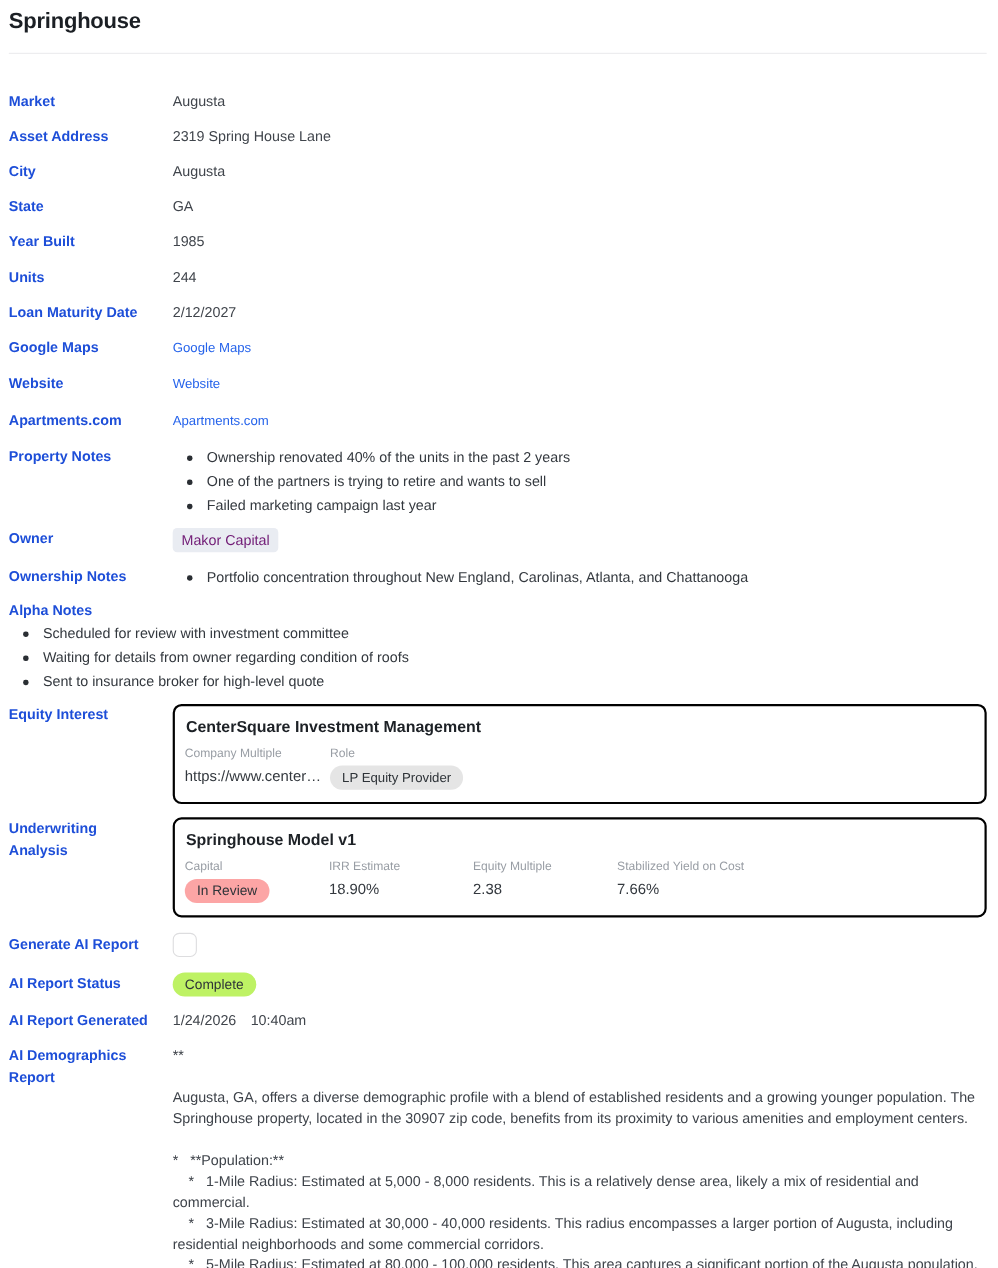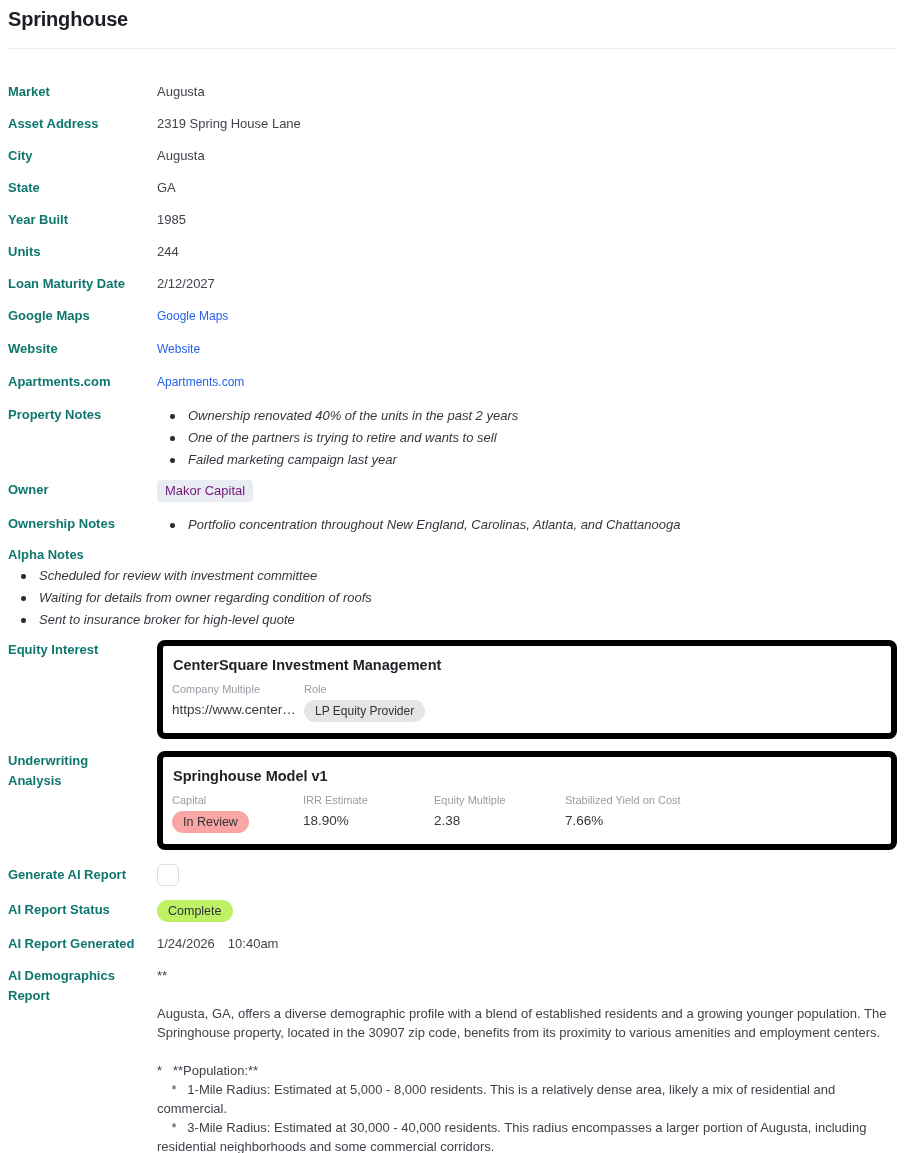--- a/index.html
+++ b/index.html
@@ -5,39 +5,39 @@
   * { margin:0; padding:0; box-sizing:border-box; }
   html,body { width:907px; height:1153px; background:#ffffff; overflow:hidden;
     font-family:"Liberation Sans","DejaVu Sans",sans-serif; }
   .page { padding:6px 10px 0 8px; }
   .title { font-size:20px; font-weight:700; color:#1b1f24; letter-spacing:-0.2px; padding-top:2px; }
   .divider { height:1px; background:#ececee; margin-top:17px; margin-bottom:33px; }
 
   .row { display:flex; align-items:flex-start; margin-bottom:12px; }
   .row.center { align-items:center; }
   .flabel { width:149px; flex-shrink:0; padding-right:16px; font-size:13px; font-weight:600;
-    color:#0f766e; line-height:20px; }
+    color:#1d4ed8; line-height:20px; }
   .fvalue { flex:1; min-width:0; font-size:13px; color:#40454c; line-height:20px; }
 
   a.link { font-size:12px; color:#2563eb; text-decoration:none; line-height:20px; display:inline-block; }
 
-  ul.bullets { list-style:none;font-style:italic; }
+  ul.bullets { list-style:none; }
   ul.bullets li { position:relative; padding-left:31px; line-height:22px; color:#33383e; }
   ul.bullets li::before { content:""; position:absolute; left:13px; top:9px; width:4.5px; height:4.5px;
     border-radius:50%; background:#2a2e33; }
 
   .tag { display:inline-block; background:#e9ecf2; color:#701a75; border-radius:4px;
     padding:2px 8px; font-size:13px; line-height:18px; }
   .pill { display:inline-block; border-radius:11px; padding:3px 11px; font-size:12.5px;
     line-height:16px; color:#2e3338; }
   .pill.purple { background:#e5e5e5; font-size:12px; }
   .pill.yellow { background:#fca5a5;text-align:center; }
   .pill.green  { background:#bef264; }
 
-  .card { border:6px solid #000000; border-radius:8px; background:#fff; padding:9px 12px 11px 9px; width:100%; }
+  .card { border:2px solid #000000; border-radius:8px; background:#fff; padding:9px 12px 11px 9px; width:100%; }
   .card-title { font-size:14.5px; font-weight:700; color:#1d2126; line-height:21px; margin-bottom:6px; padding-left:1px; }
   .card-grid { display:grid; }
   .card-grid.cols-2 { grid-template-columns:132px auto; }
   .card-grid.cols-4 { grid-template-columns:131px 131px 131px auto; }
   .card-col { min-width:0; padding-right:8px; }
   .card-col-label { font-size:11px; color:#989da4; line-height:14px; margin-bottom:4px; white-space:nowrap; }
   .card-col-value { font-size:13.5px; color:#33383e; line-height:20px; white-space:nowrap;
     overflow:hidden; text-overflow:ellipsis; }
 
   .checkbox { width:22px; height:22px; border:1px solid #dddddf; border-radius:6px; background:#fff; }

